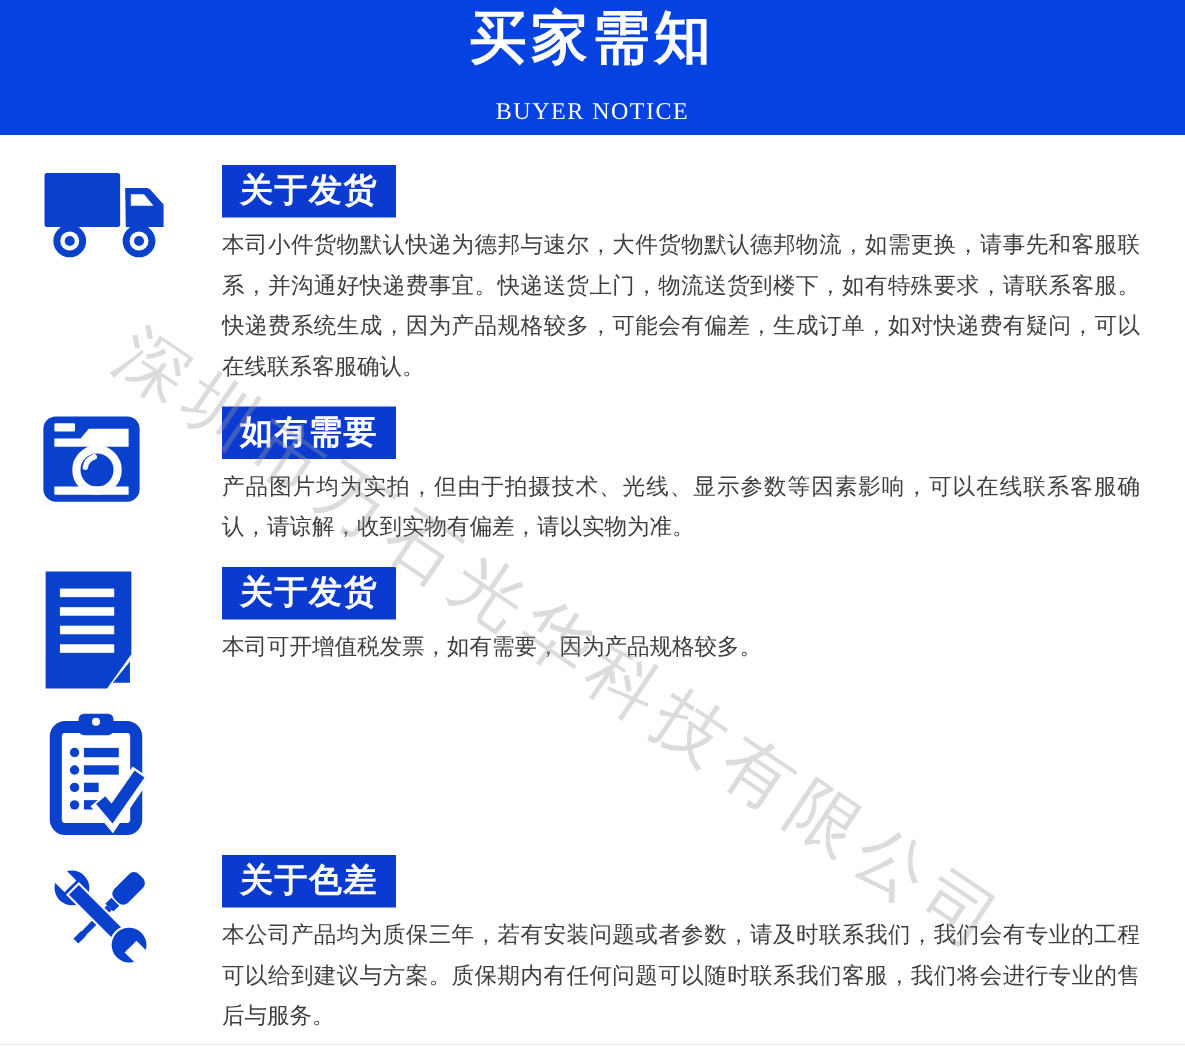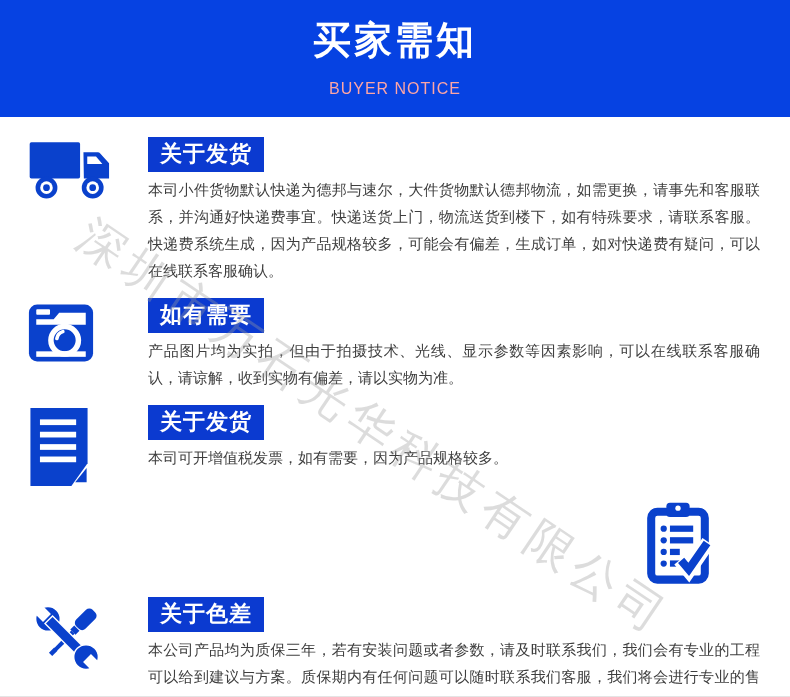--- a/index.html
+++ b/index.html
@@ -4,33 +4,34 @@
 <style>
   * { margin:0; padding:0; box-sizing:border-box; }
   html,body { background:#fff; }
   body { font-family:"Liberation Sans","DejaVu Sans",sans-serif; }
   .page{
     position:relative; width:790px; height:697px; margin:0 auto;
     background:#fff; overflow:hidden;
   }
   
   .hero{
-    width:100%; height:117px; background:var(--header-bg,#0642e2);
+    width:100%; height:90px; background:var(--header-bg,#0642e2);
     display:flex; flex-direction:column; align-items:center; justify-content:center;
     gap:22px;
+    font-family:Liberation Serif, serif;
   }
   .hero-title{
     color:#fff; font-size:38px; font-weight:bold; letter-spacing:3px; line-height:1;
   }
   .hero-sub{
-    color:#fca5a5; font-size:16px; letter-spacing:1px; line-height:1; font-weight:400;
+    color:#ffffff; font-size:16px; letter-spacing:1px; line-height:1; font-weight:400;
   }
   
   .content{ padding:20px 28px 0 28px; position:relative; }
-  .section{ display:flex; margin-bottom:12px;justify-content:flex-end; }
+  .section{ display:flex; margin-bottom:12px; }
   .icon-col{ width:120px; flex:0 0 120px; display:flex; justify-content:flex-start; }
   .icon{ color:var(--icon-color,#0a41cc); margin-top:2px; }
   .icon svg{ display:block; }
   .sec-main{ flex:1; min-width:0; padding-right:2px; }
   .badge{
     display:inline-block; background:var(--badge-bg,#0b3ad0); color:#fff;
     font-size:22px; font-weight:bold; line-height:1; padding:6px 12px 7px 12px;
     letter-spacing:1px;
   }
   .sec-body{

